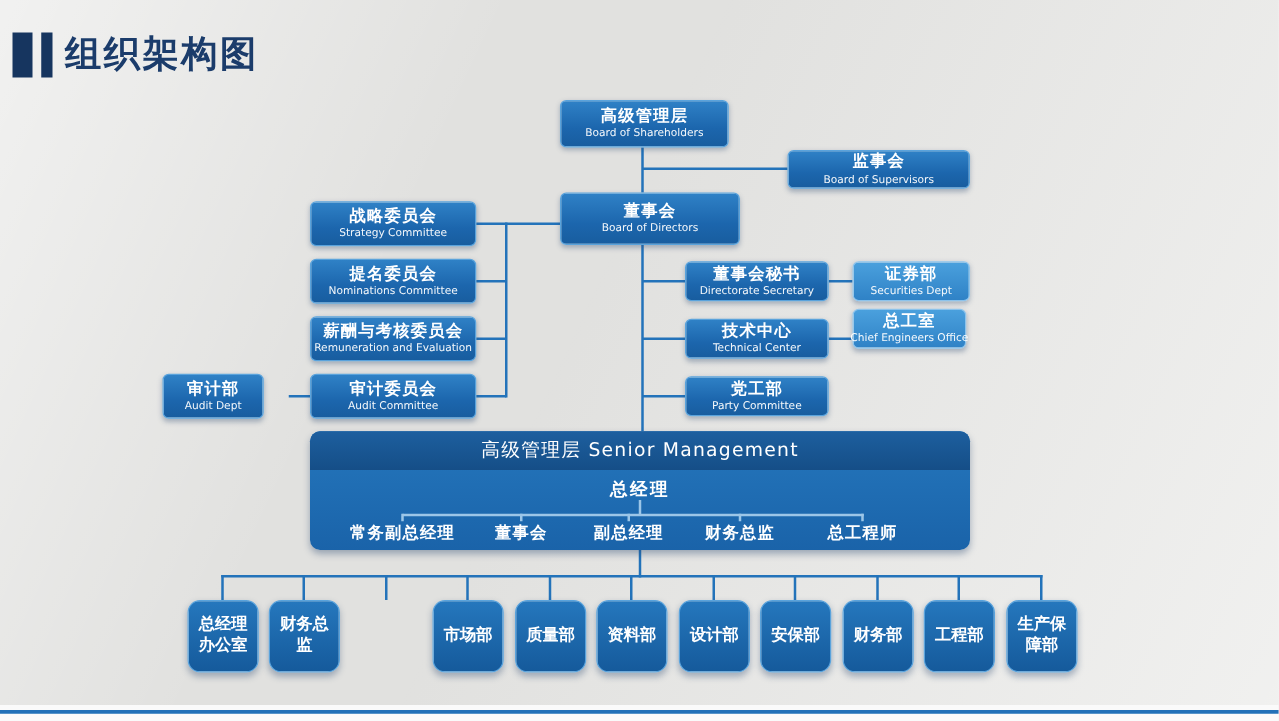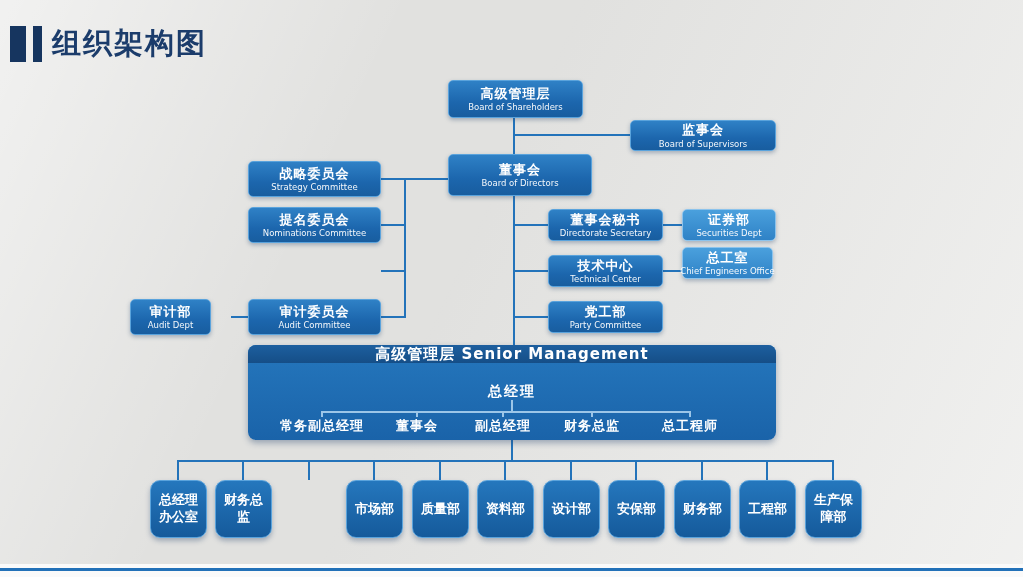--- a/index.html
+++ b/index.html
@@ -44,24 +44,24 @@
   .node .en { font-size:8.5px; white-space:nowrap; margin-top:1px; opacity:.95; }
   .node.light { background:linear-gradient(180deg,#4aa0dd 0%, #2f82c6 100%); border-color:#8cc3ec; }
 
   
   .senior {
     position:absolute; left:248px; top:345px; width:528px; height:95px;
     background:linear-gradient(180deg,#2577bd 0%, #1a63a9 100%);
     border-radius:8px; box-shadow:0 3px 6px rgba(40,70,110,.4);
   }
   .senior-header {
-    height:18px; border-radius:8px 8px 0 0;
+    height:31px; border-radius:8px 8px 0 0;
     background:linear-gradient(180deg,#1d5f9f 0%, #154e87 100%);
     display:flex; align-items:center; justify-content:center;
-    color:#fff; font-size:15px; font-weight:bold; letter-spacing:1px;
+    color:#fff; font-size:15px; font-weight:normal; letter-spacing:1px;
   }
   .gm-label {
     position:absolute; left:0; right:0; top:38px; text-align:center;
     color:#fff; font-size:14px; font-weight:bold; letter-spacing:2px;
   }
   .role-label {
     position:absolute; top:72px; transform:translateX(-50%);
     color:#fff; font-size:13px; font-weight:bold; letter-spacing:1px; white-space:nowrap;
   }
   .senior .hline, .senior .vline { background:#9cc6e8; }
@@ -131,20 +131,24 @@
   <div class="node" style="left:248px;top:161px;width:133px;height:36px">
     <div class="zh">战略委员会</div>
     <div class="en">Strategy Committee</div>
   </div>
 
   <div class="node" style="left:248px;top:207px;width:133px;height:36px">
     <div class="zh">提名委员会</div>
     <div class="en">Nominations Committee</div>
   </div>
 
+  <div class="node" style="left:248px;top:253px;width:133px;height:36px">
+    <div class="zh">薪酬与考核委员会</div>
+    <div class="en">Remuneration and Evaluation</div>
+  </div>
 
   <div class="node" style="left:248px;top:299px;width:133px;height:36px">
     <div class="zh">审计委员会</div>
     <div class="en">Audit Committee</div>
   </div>
 
   <div class="node" style="left:130px;top:299px;width:81px;height:36px">
     <div class="zh">审计部</div>
     <div class="en">Audit Dept</div>
   </div>

